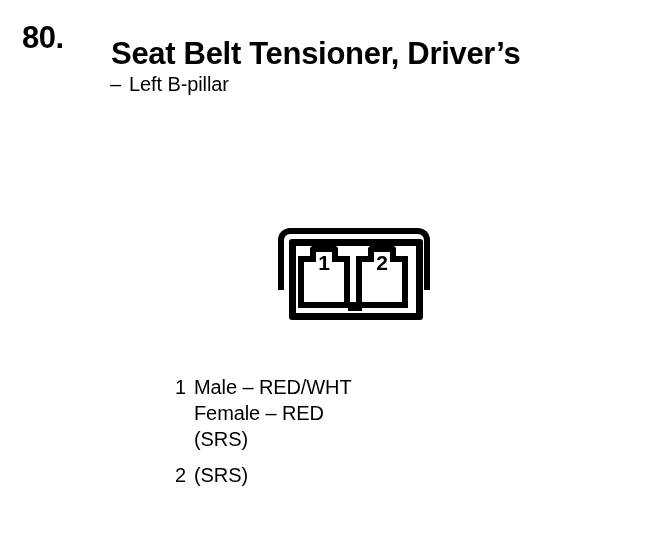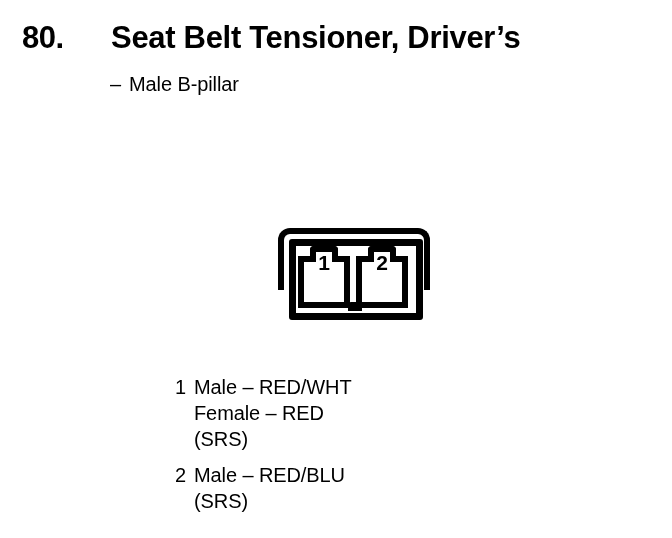--- a/index.html
+++ b/index.html
@@ -30,21 +30,21 @@
     left: 22px;
     top: 0;
     font-size: 31px;
     font-weight: bold;
     letter-spacing: -0.5px;
     line-height: 40px;
   }
   #header .title {
     position: absolute;
     left: 111px;
-    top: 0;
+    top: 16px;
     font-size: 31px;
     font-weight: bold;
     letter-spacing: -0.3px;
     line-height: 40px;
     white-space: nowrap;
   }
 
   
   #attributes {
     position: absolute;
@@ -195,21 +195,21 @@
 </head>
 <body>
 
 <div id="header">
   <span class="num">80.</span>
   <span class="title">Seat Belt Tensioner, Driver’s</span>
 </div>
 
 <div id="attributes">
   <div class="attr-row">
-    <span class="dash">–</span><span>Male B-pillar</span>
+    <span class="dash">–</span><span>Left B-pillar</span>
   </div>
 </div>
 
 <div id="connector">
   <div class="shell"></div>
   <div class="body"></div>
   <div class="cav-wrap">
     <div class="notch left"></div>
     <div class="notch right"></div>
     <div class="cav left"></div>
@@ -227,17 +227,16 @@
     <span class="pin-id">1</span>
     <div class="pin-lines">
       <div class="pin-line">Male – RED/WHT</div>
       <div class="pin-line">Female – RED</div>
       <div class="pin-line">(SRS)</div>
     </div>
   </div>
   <div class="pin-block">
     <span class="pin-id">2</span>
     <div class="pin-lines">
-      <div class="pin-line">Male – RED/BLU</div>
       <div class="pin-line">(SRS)</div>
     </div>
   </div>
 </div>
 
 </body></html>

